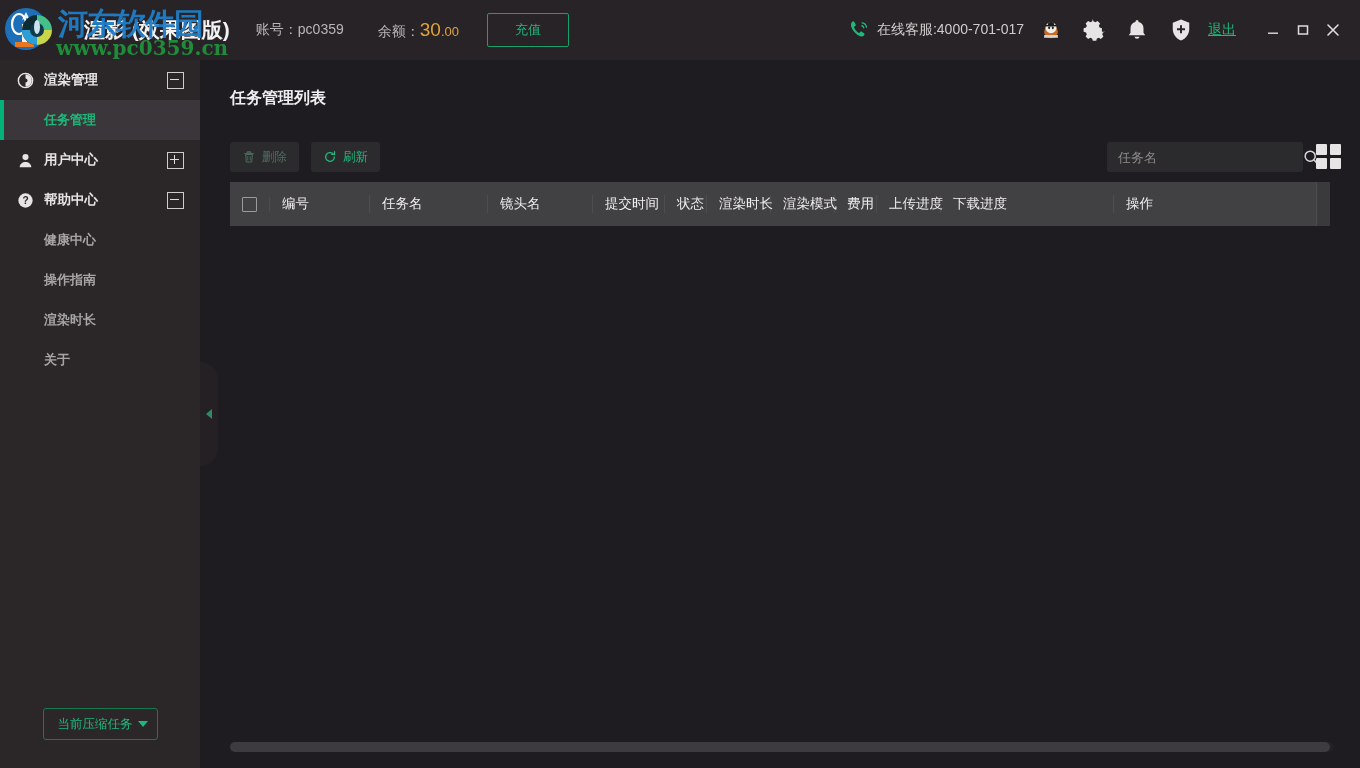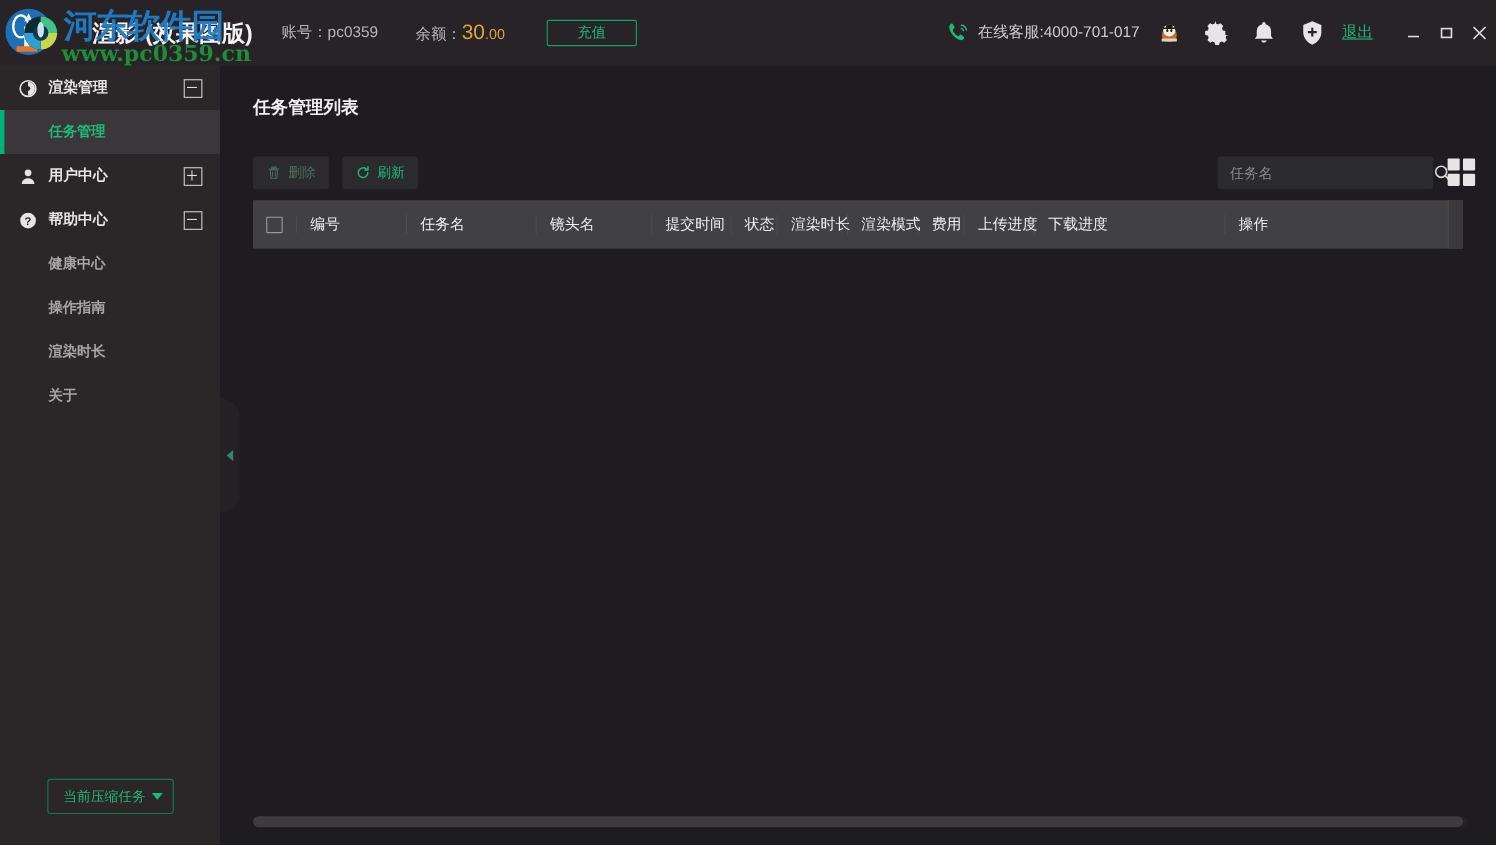--- a/index.html
+++ b/index.html
@@ -65,42 +65,42 @@
   }
   .balance .amt {
     color: #e0a33a;
     font-size: 19px;
   }
   .balance .cents {
     color: #e0a33a;
     font-size: 13px;
   }
   .recharge-btn {
-    margin-left: 38px;
+    margin-left: 28px;
     flex: none;
     width: 82px;
-    height: 24px;
+    height: 34px;
     border: 1px solid #17a06a;
     border-radius: 2px;
     background: transparent;
     color: #1fb87c;
     font-size: 13px;
     font-family: inherit;
     cursor: pointer;
     display: flex;
     align-items: center;
     justify-content: center;
     padding: 0;
   }
   .topbar-right {
     margin-left: auto;
     display: flex;
     align-items: center;
     height: 60px;
-    padding-right: 0;
+    padding-right: 12px;
   }
   .phone-icon { width: 22px; height: 22px; flex: none; margin-right: 7px;}
   .hotline {
     color: #cfcccd;
     font-size: 14px;
     white-space: nowrap;
   }
   .qq-icon {
     width: 22px; height: 22px;
     margin-left: 16px;

